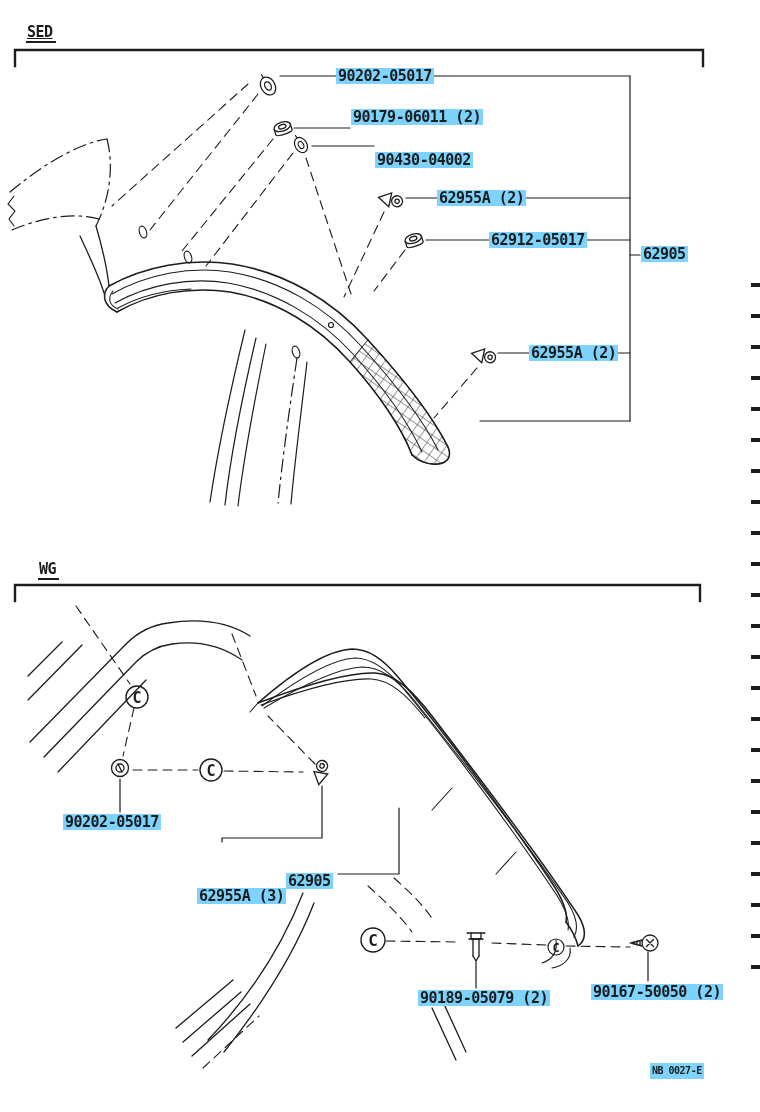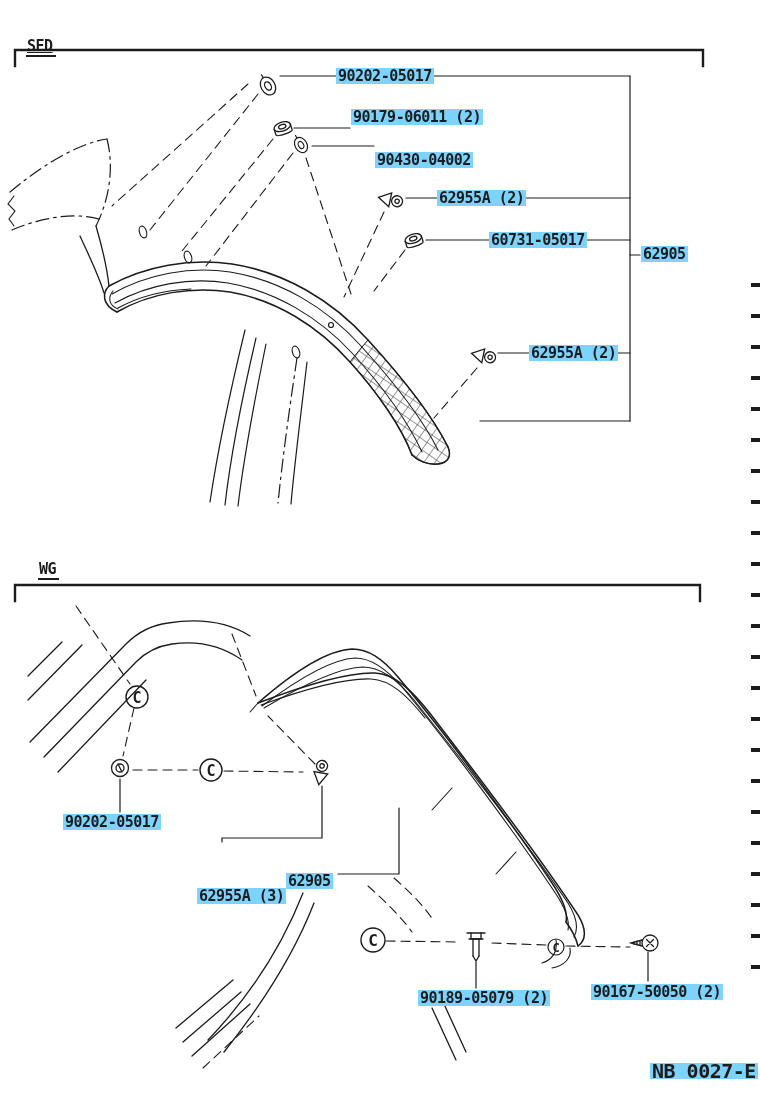--- a/index.html
+++ b/index.html
@@ -21,21 +21,21 @@
     background:#7dd3fc;
     padding:0 2px;
     white-space:nowrap;
     letter-spacing:-0.5px;
   }
   .section-label {
     background:transparent;
     border-bottom:2px solid #1c1c1c;
     padding:0 3px 1px 1px;
   }
-  .drawing-code { font-size:20px; }
+  .drawing-code { font-size:10px; }
 </style>
 </head>
 <body>
 
 <div class="page">
 
   <svg class="art" width="760" height="1112" viewBox="0 0 760 1112" xmlns="http://www.w3.org/2000/svg">
     <defs>
       <pattern id="grid" width="9" height="9" patternUnits="userSpaceOnUse" patternTransform="rotate(35)">
         <path d="M0,0 H9 M0,0 V9" stroke="#1c1c1c" stroke-width="0.9" fill="none"></path>
@@ -239,26 +239,26 @@
         <path d="M-8,-3 L-19,0 L-8,3"></path>
         <path d="M-16,-1.2 L-16,1.2 M-13,-1.8 L-13,1.8 M-10,-2.4 L-10,2.4"></path>
       </g>
     </g>
 
     <g>
       <path d="M755.5,283 V972" stroke="#1c1c1c" stroke-width="9" stroke-dasharray="4 27" stroke-linecap="butt" fill="none"></path>
     </g>
   </svg>
 
-  <div class="callout section-label" style="left:26px; top:38px;text-decoration:underline;">SED</div>
+  <div class="callout section-label" style="left:26px; top:24px;text-decoration:underline;">SED</div>
   <div class="callout" style="left:336px; top:68px;">90202-05017</div>
   <div class="callout" style="left:351px; top:109px;">90179-06011 (2)</div>
   <div class="callout" style="left:375px; top:152px;">90430-04002</div>
   <div class="callout" style="left:437px; top:190px;">62955A (2)</div>
-  <div class="callout" style="left:489px; top:232px;">60731-05017</div>
+  <div class="callout" style="left:489px; top:232px;">62912-05017</div>
   <div class="callout" style="left:641px; top:246px;">62905</div>
   <div class="callout" style="left:529px; top:345px;">62955A (2)</div>
 
   <div class="callout section-label" style="left:38px; top:561px;">WG</div>
   <div class="callout" style="left:63px; top:814px;">90202-05017</div>
   <div class="callout" style="left:197px; top:888px;">62955A (3)</div>
   <div class="callout" style="left:286px; top:873px;">62905</div>
   <div class="callout" style="left:418px; top:990px;">90189-05079 (2)</div>
   <div class="callout" style="left:591px; top:984px;text-align:right;">90167-50050 (2)</div>
 

